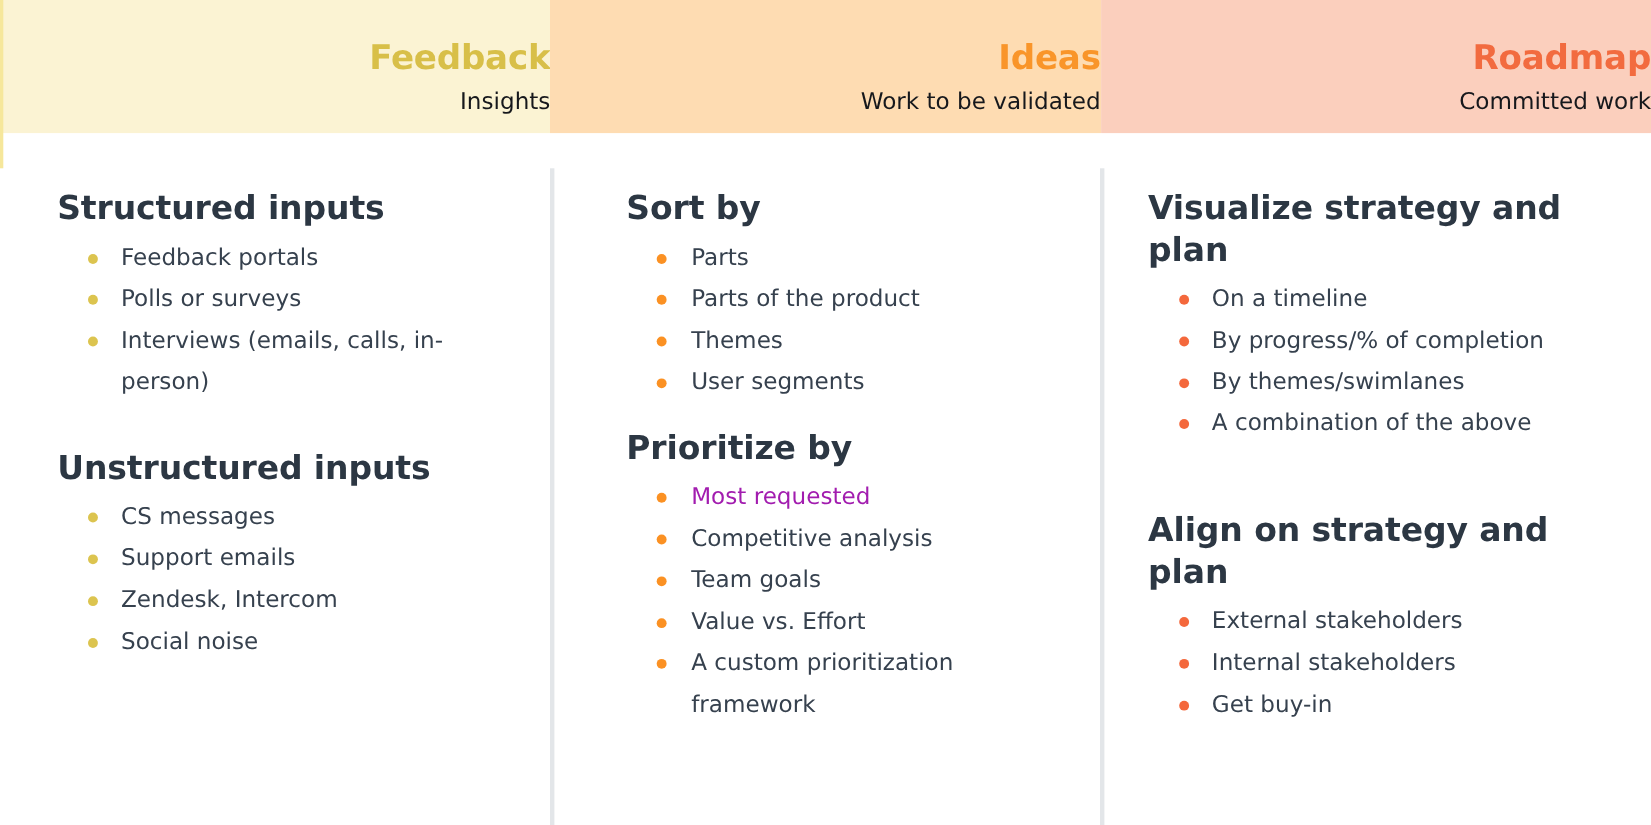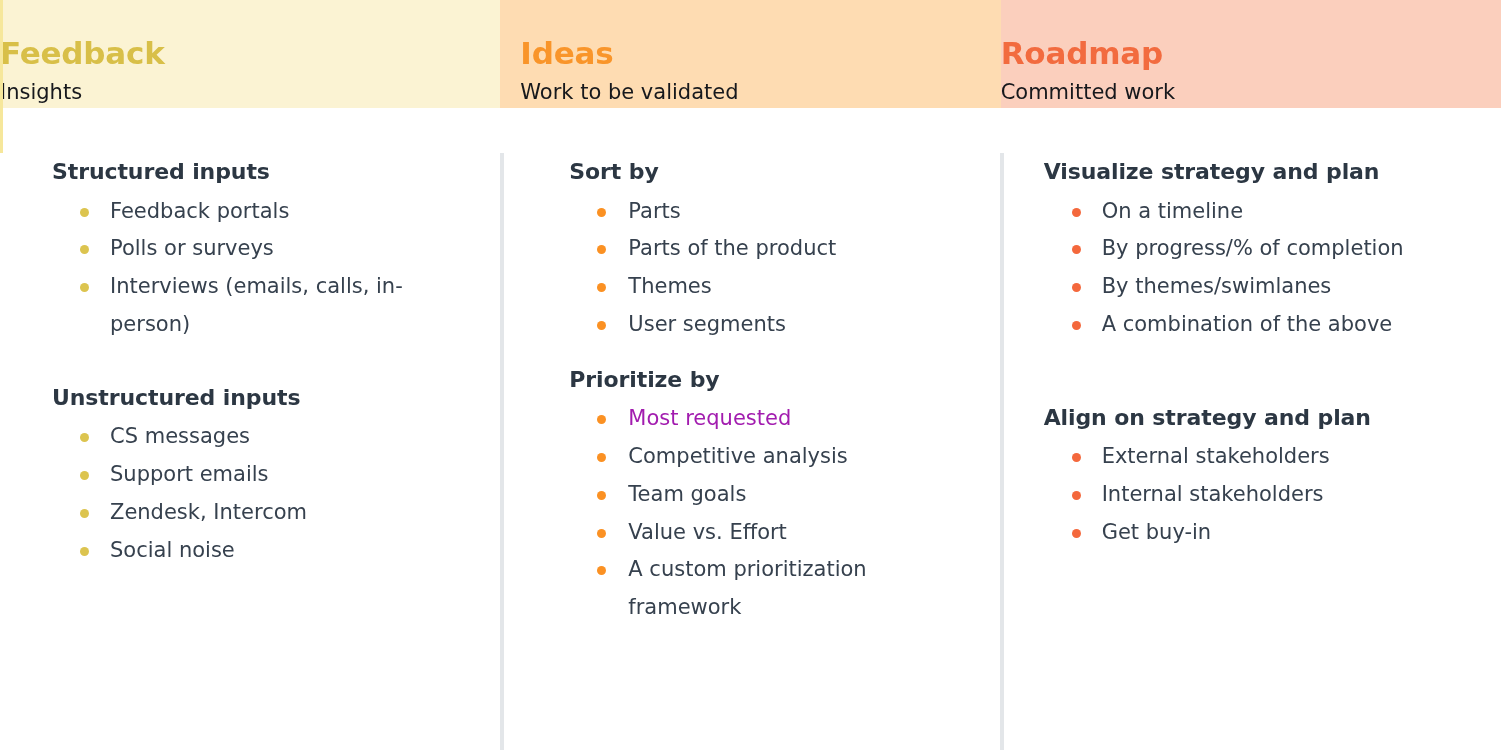--- a/index.html
+++ b/index.html
@@ -23,25 +23,25 @@
   
   .column {
     position: relative;
     width: 500.33px;
     height: 750px;
     display: flex;
     flex-direction: column;
   }
 
   .column .header {
-    height: 108px;
+    height: 121px;
     width: 100%;
     display: flex;
     flex-direction: column;
-    align-items: flex-start;
+    align-items: flex-end;
     justify-content: flex-start;
     padding-top: 36px;
     position: relative;
     z-index: 2;
   }
 
   .col-title {
     font-size: 31px;
     font-weight: 700;
     line-height: 1.12;
@@ -84,21 +84,21 @@
   .body {
     flex: 1;
     background: #ffffff;
     padding-top: 50px;
   }
 
   .section { margin-bottom: 19px; }
   .section:last-child { margin-bottom: 0; }
 
   .section-heading {
-    font-size: 22px;
+    font-size: 30px;
     font-weight: 700;
     color: #2c3743;
     line-height: 1.25;
     letter-spacing: -0.1px;
     margin-bottom: 7px;
   }
 
   ul.bullets {
     list-style: none;
     padding: 0;

